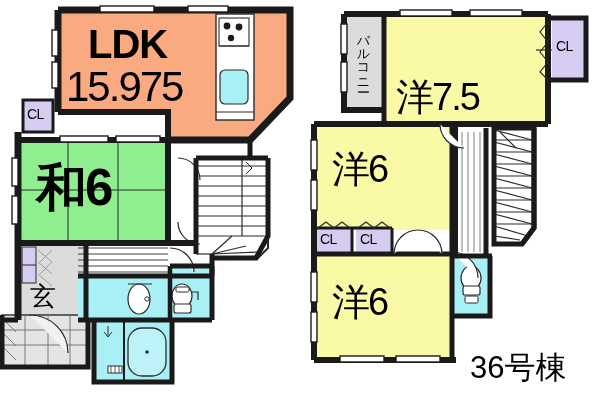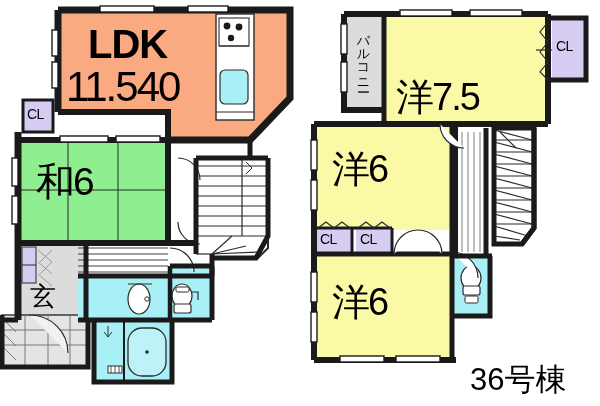--- a/index.html
+++ b/index.html
@@ -19,21 +19,21 @@
     pointer-events:none;
   }
   .vert{
     writing-mode:vertical-rl;
     text-orientation:upright;
     white-space:nowrap;
     line-height:1;
   }
   .ldk-name{font-size:40px;font-weight:700;letter-spacing:-1px;}
   .ldk-num{font-size:42px;font-weight:400;letter-spacing:-2px;}
-  .rm-big{font-size:39px;font-weight:400;letter-spacing:-2px;}
+  .rm-big{font-size:51px;font-weight:700;letter-spacing:-2px;}
   .rm-med{font-size:38px;font-weight:400;letter-spacing:-2px;}
   .cl{font-size:14px;font-weight:400;letter-spacing:-0.5px;}
   .gen{font-size:26px;font-weight:400;}
   .balcony{font-size:13px;font-weight:400;letter-spacing:0px;}
   .bldg{font-size:31px;font-weight:400;letter-spacing:0px;}
 </style>
 </head>
 <body>
 
 <svg id="plan" viewBox="0 0 600 406" xmlns="http://www.w3.org/2000/svg">
@@ -289,34 +289,34 @@
       <rect x="311" y="180" width="6" height="30"></rect>
       <rect x="311" y="272" width="6" height="30"></rect>
       <rect x="311" y="312" width="6" height="30"></rect>
       <rect x="340" y="356" width="44" height="6"></rect>
       <rect x="396" y="356" width="44" height="6"></rect>
     </g>
   </g>
 </svg>
 
 <div class="lbl ldk-name" style="left:88px;top:24px;">LDK</div>
-<div class="lbl ldk-num" style="left:66px;top:66px;">11.540</div>
+<div class="lbl ldk-num" style="left:66px;top:66px;">15.975</div>
 
 <div class="lbl cl" style="left:27px;top:107px;">CL</div>
 
 <div class="lbl rm-big" style="left:36px;top:162px;">和6</div>
 
 <div class="lbl gen" style="left:30px;top:283px;">玄</div>
 
 <div class="lbl vert balcony" style="left:357px;top:26px;">バルコニー</div>
 
 <div class="lbl rm-med" style="left:396px;top:38px;margin-top:40px;">洋7.5</div>
 
 <div class="lbl cl" style="left:556px;top:39px;">CL</div>
 
 <div class="lbl rm-med" style="left:332px;top:150px;">洋6</div>
 
 <div class="lbl cl" style="left:320px;top:232px;">CL</div>
 <div class="lbl cl" style="left:360px;top:232px;">CL</div>
 
 <div class="lbl rm-med" style="left:332px;top:283px;">洋6</div>
 
-<div class="lbl bldg" style="left:470px;top:364px;">36号棟</div>
+<div class="lbl bldg" style="left:470px;top:352px;">36号棟</div>
 
 </body></html>

